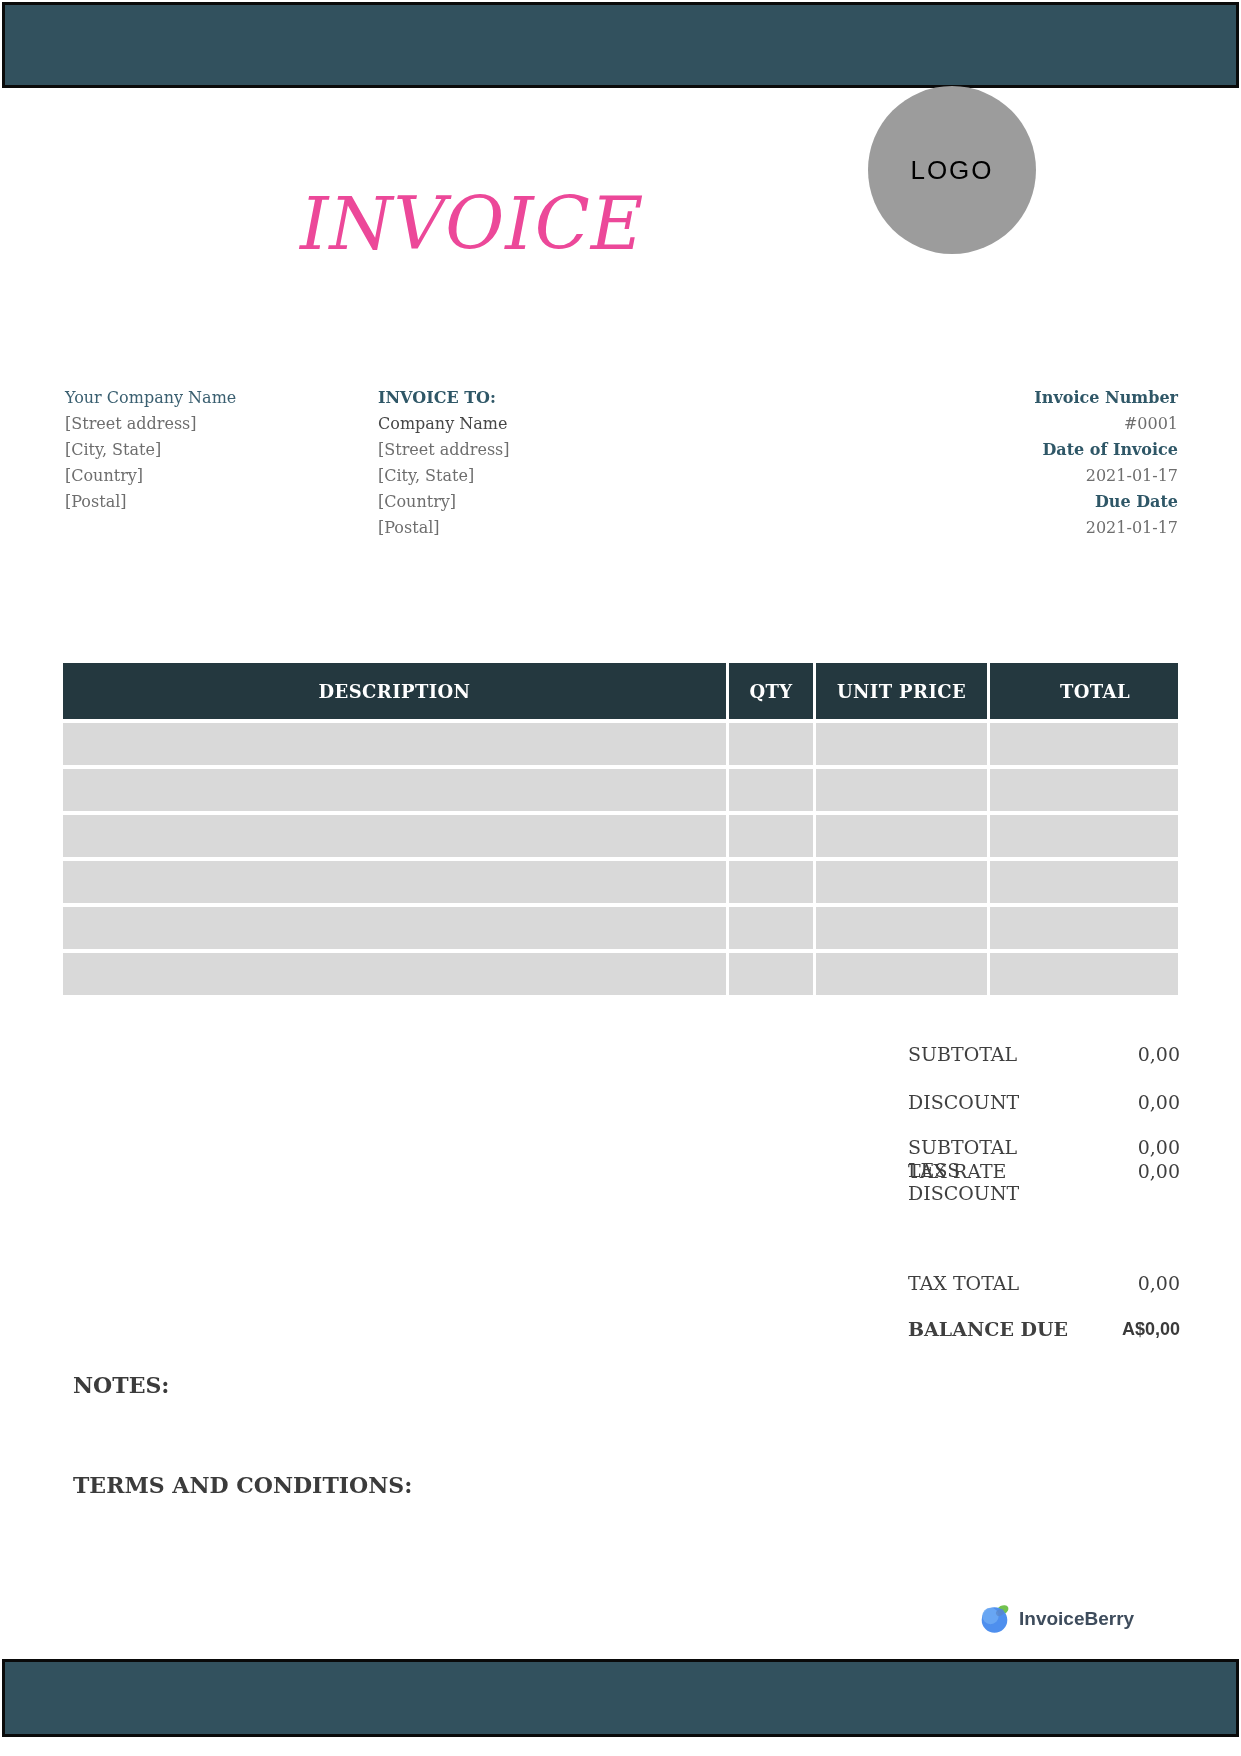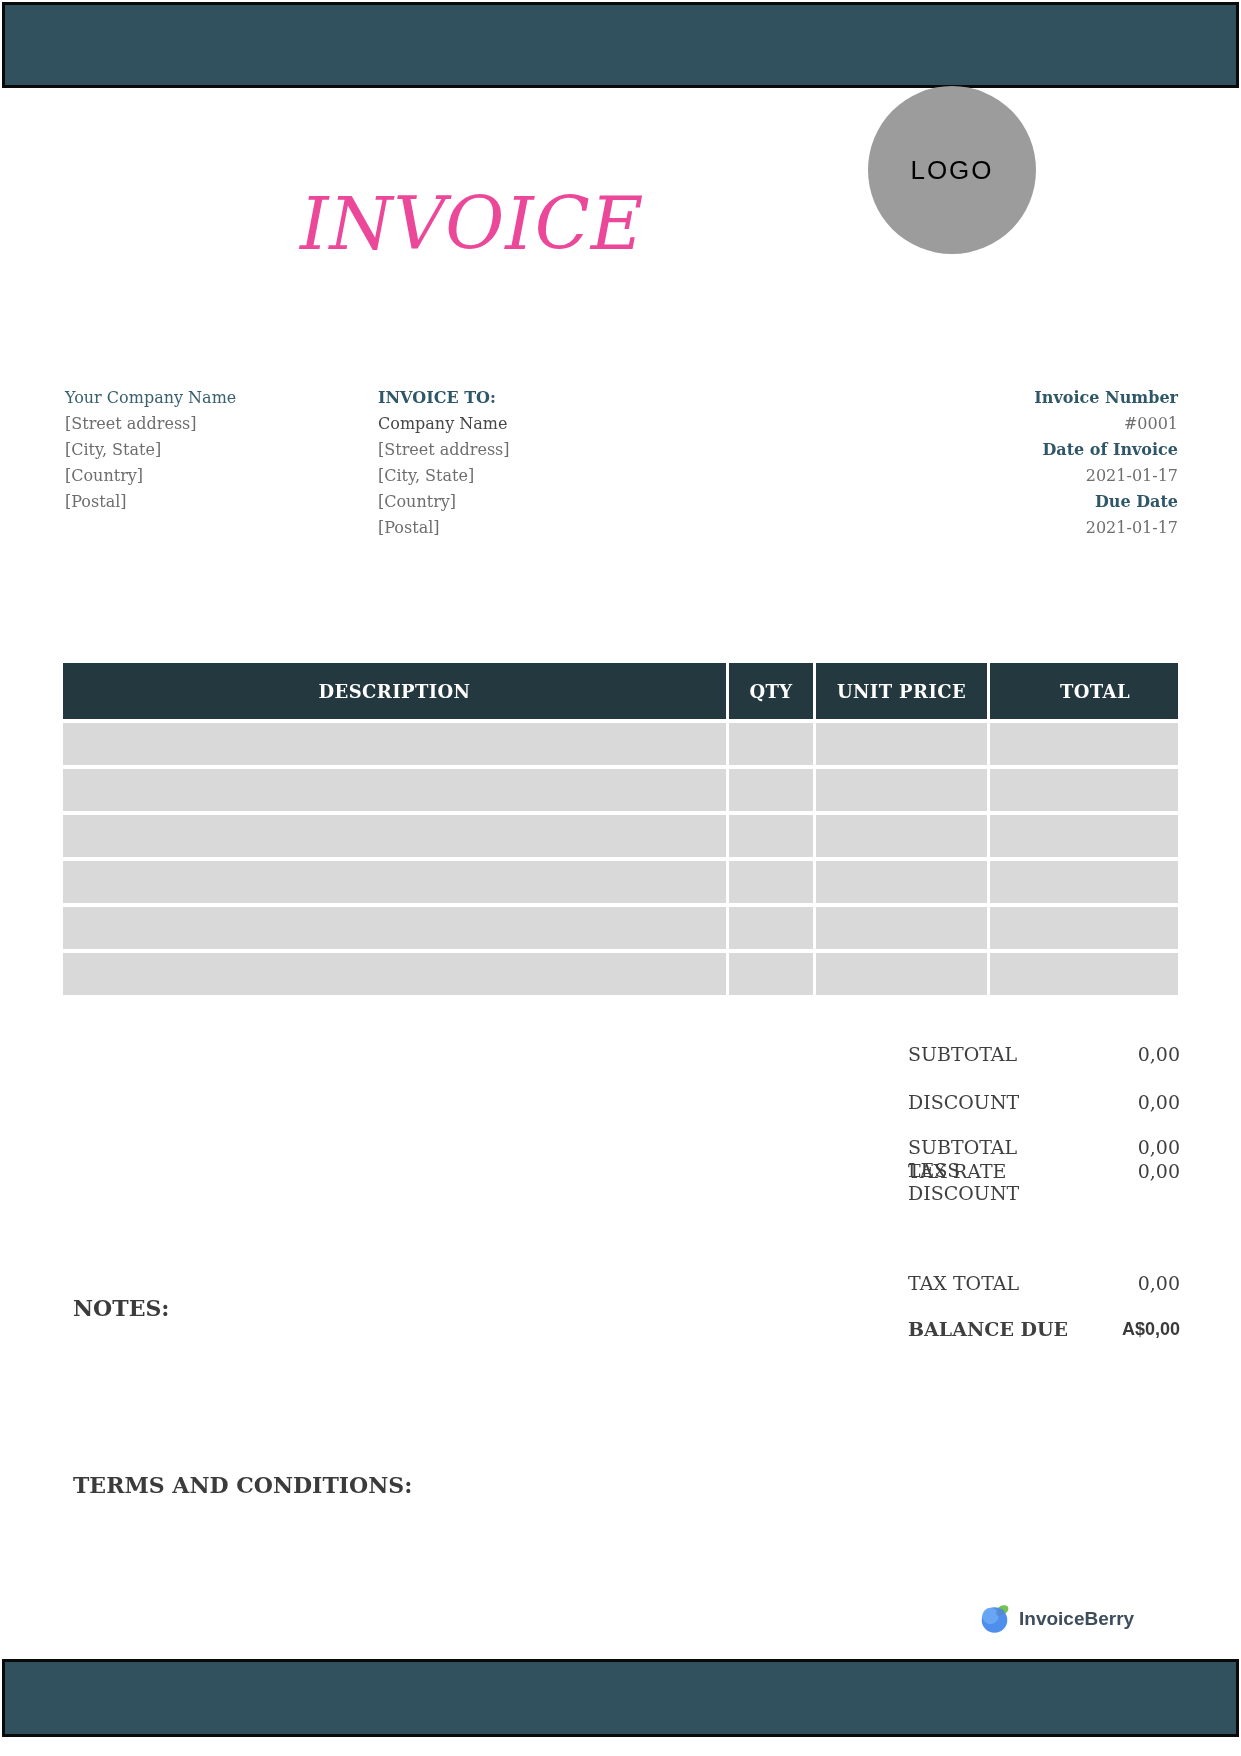--- a/index.html
+++ b/index.html
@@ -191,21 +191,21 @@
 </div>
 <div class="total-row" style="top:1272px;">
   <div class="total-label">TAX TOTAL</div>
   <div class="total-value">0,00</div>
 </div>
 <div class="total-row balance" style="top:1318px;">
   <div class="total-label">BALANCE DUE</div>
   <div class="total-value">A$0,00</div>
 </div>
 
-<div class="section-label" style="top:1295px;text-align:center;">NOTES:</div>
+<div class="section-label" style="top:1372px;text-align:center;">NOTES:</div>
 <div class="section-label" style="top:1472px;">TERMS AND CONDITIONS:</div>
 
 <div class="brand">
   <svg width="30" height="30" viewBox="0 0 30 30">
     <ellipse cx="21.5" cy="6" rx="6.2" ry="4.4" transform="rotate(-28 21.5 6)" fill="#72C24F"></ellipse>
     <circle cx="13.5" cy="16" r="12.8" fill="#4E8FEE"></circle>
     <circle cx="9.5" cy="12" r="8.2" fill="#6CA8F3" opacity="0.9"></circle>
     <ellipse cx="19" cy="8.5" rx="4.2" ry="3.2" transform="rotate(-28 19 8.5)" fill="#5A87C9" opacity="0.75"></ellipse>
   </svg>
   <span class="brand-name">InvoiceBerry</span>

